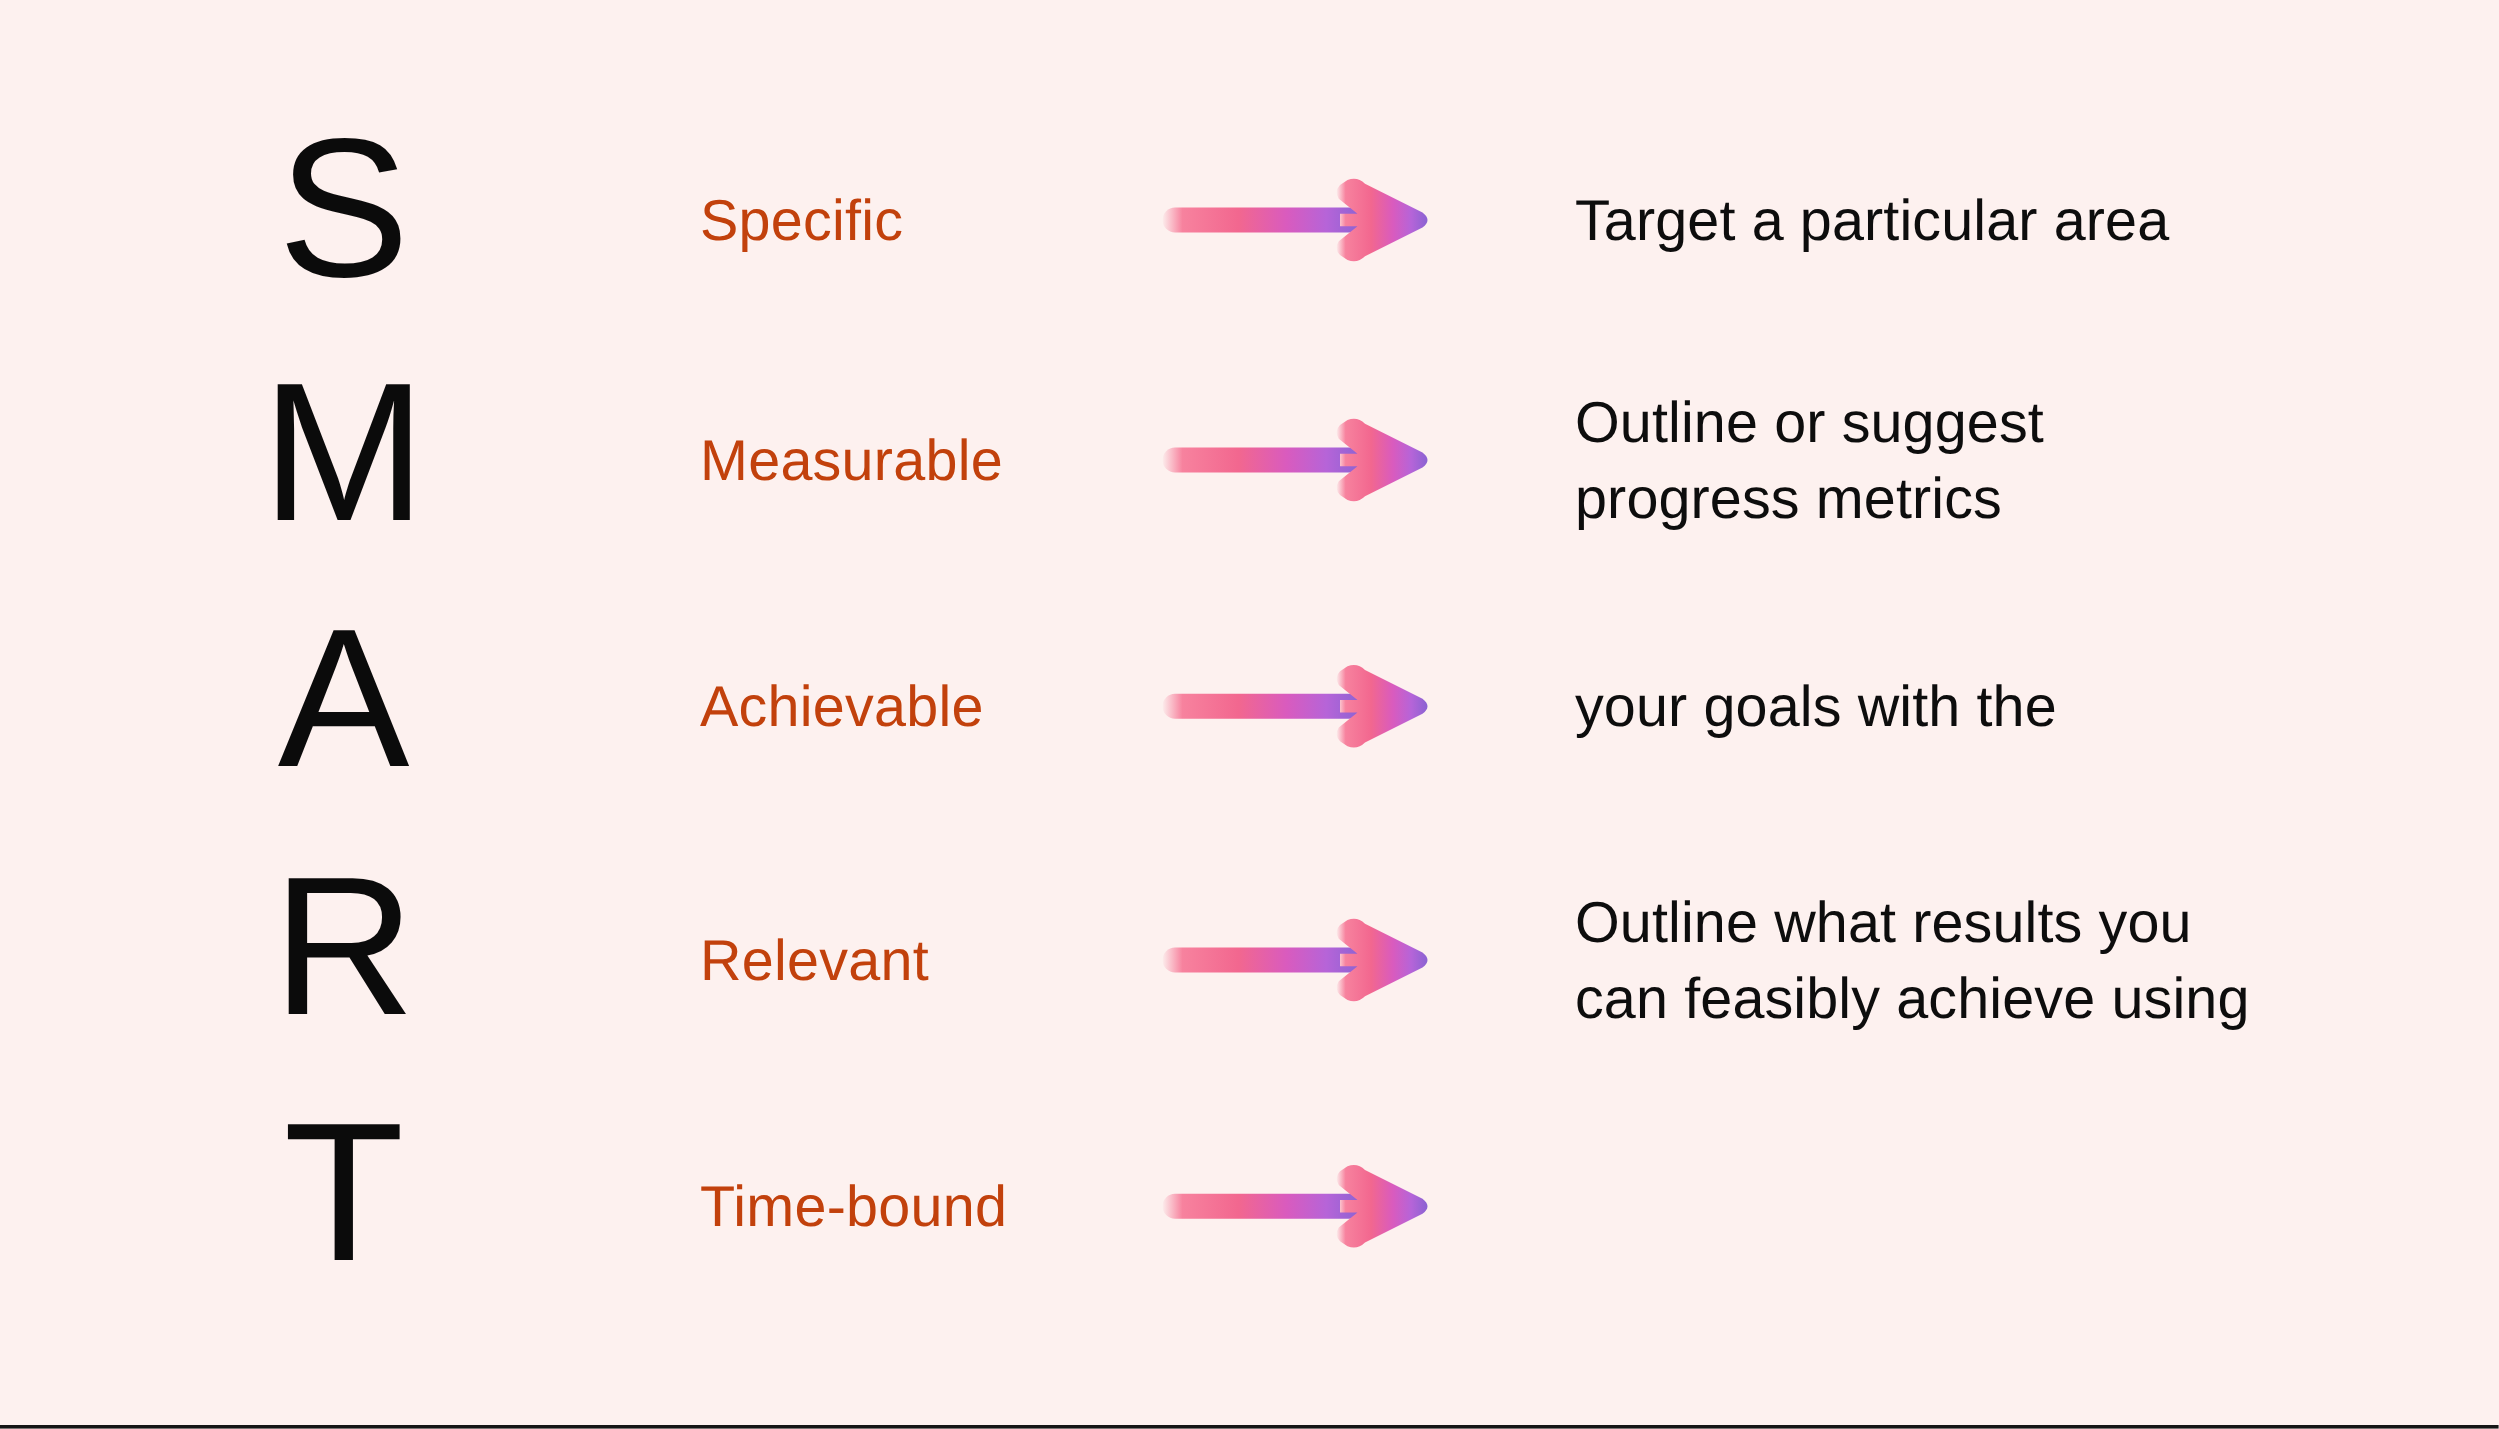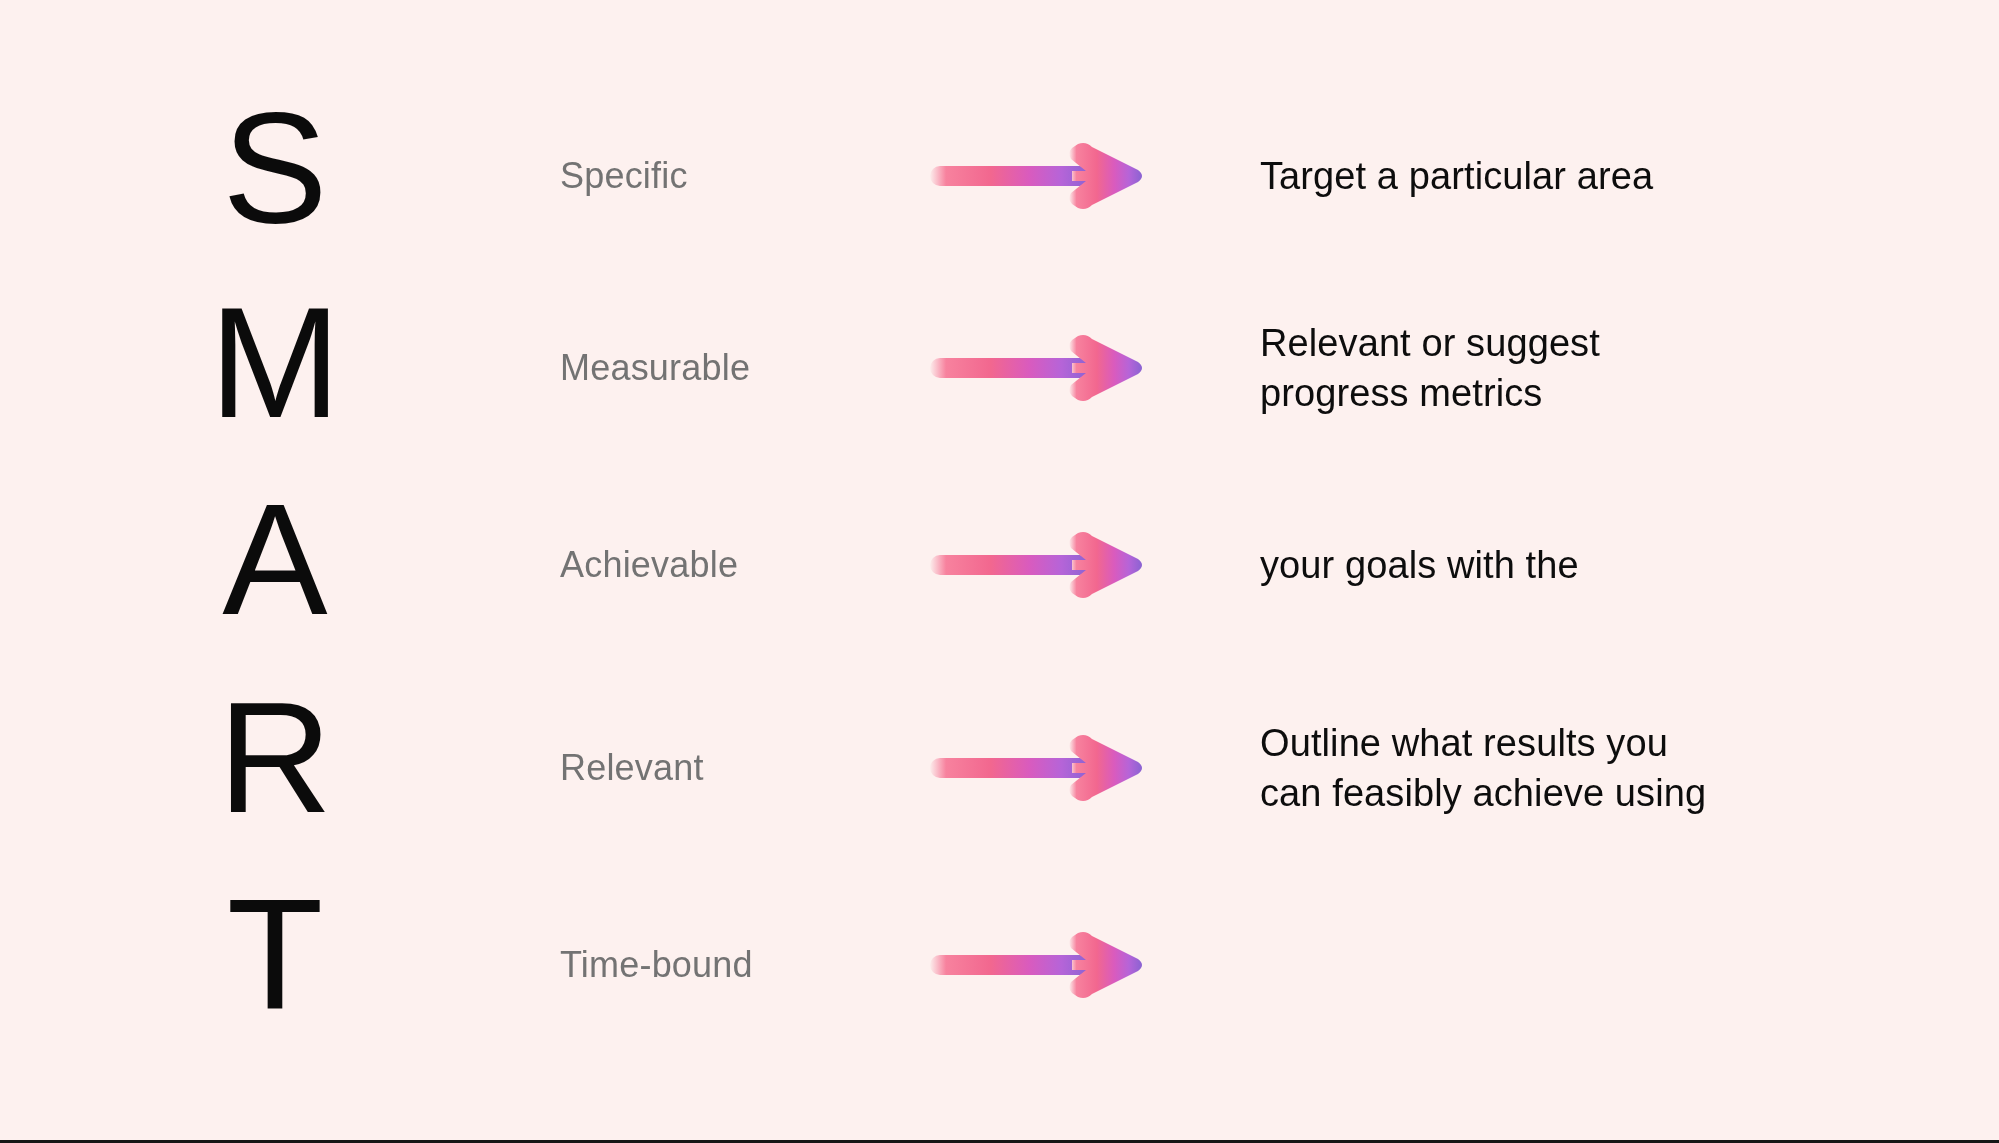--- a/index.html
+++ b/index.html
@@ -58,23 +58,23 @@
     left: 560px;
     width: 1380px;
     height: 0;
   }
 
   .row-label {
     position: absolute;
     left: 0;
     top: 0;
     transform: translateY(-50%);
-    font-size: 36px;
+    font-size: 46px;
     font-weight: 400;
-    color: #737373;
+    color: #c2410c;
     white-space: nowrap;
     letter-spacing: 0.2px;
   }
 
   
   .row-arrow {
     position: absolute;
     left: 370px;
     top: 0;
     transform: translateY(-50%);
@@ -86,21 +86,21 @@
     width: 230px;
     height: 72px;
   }
 
   
   .row-desc {
     position: absolute;
     left: 700px;
     top: 0;
     transform: translateY(-50%);
-    font-size: 38px;
+    font-size: 46px;
     line-height: 1.32;
     color: #0D0D0D;
     width: 640px;
     letter-spacing: 0.1px;
   }
   .row-desc .desc-line {
     display: block;
     white-space: nowrap;
   }
 </style>
@@ -154,21 +154,21 @@
               <stop offset="62%" stop-color="#D95BBE"></stop>
               <stop offset="82%" stop-color="#B664D8"></stop>
               <stop offset="100%" stop-color="#8A63D2"></stop>
             </linearGradient>
           </defs>
           <rect x="0" y="26" width="160" height="20" rx="10" fill="url(#gradB)"></rect>
           <path d="M142 8 L148 4 Q156 1 162 7 L208 30 Q216 36 208 42 L162 65 Q156 71 148 68 L142 64 Q137 59 141 53 L156 41 L142 41 L142 31 L156 31 L141 19 Q137 13 142 8 Z" fill="url(#gradB)"></path>
         </svg>
       </div>
       <div class="row-desc">
-        <span class="desc-line">Relevant or suggest</span>
+        <span class="desc-line">Outline or suggest</span>
         <span class="desc-line">progress metrics</span>
       </div>
     </div>
 
     <div class="row" style="top:565px">
       <div class="row-label">Achievable</div>
       <div class="row-arrow">
         <svg viewBox="0 0 230 72" xmlns="http://www.w3.org/2000/svg" aria-hidden="true">
           <defs>
             <linearGradient id="gradC" x1="0" y1="0" x2="1" y2="0">

